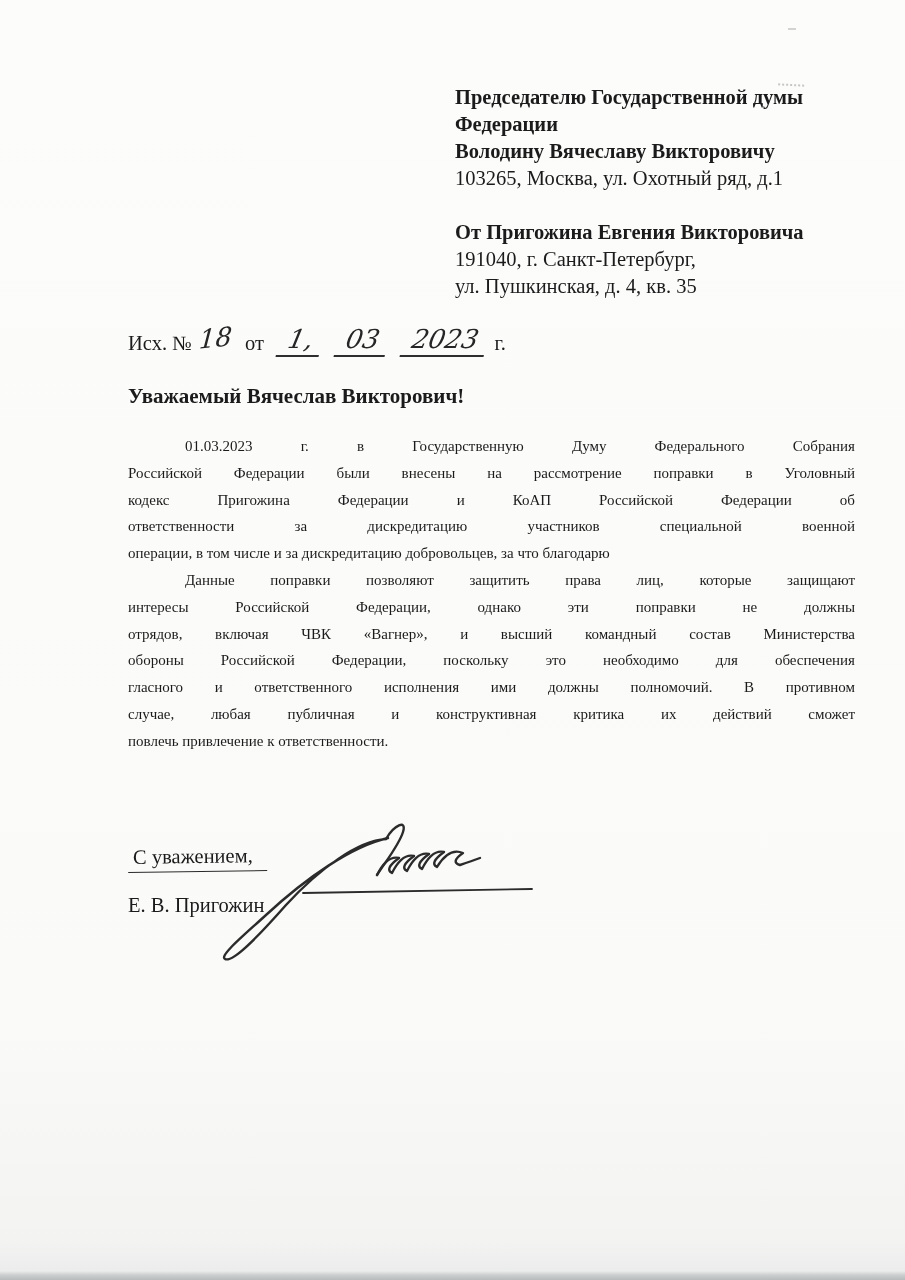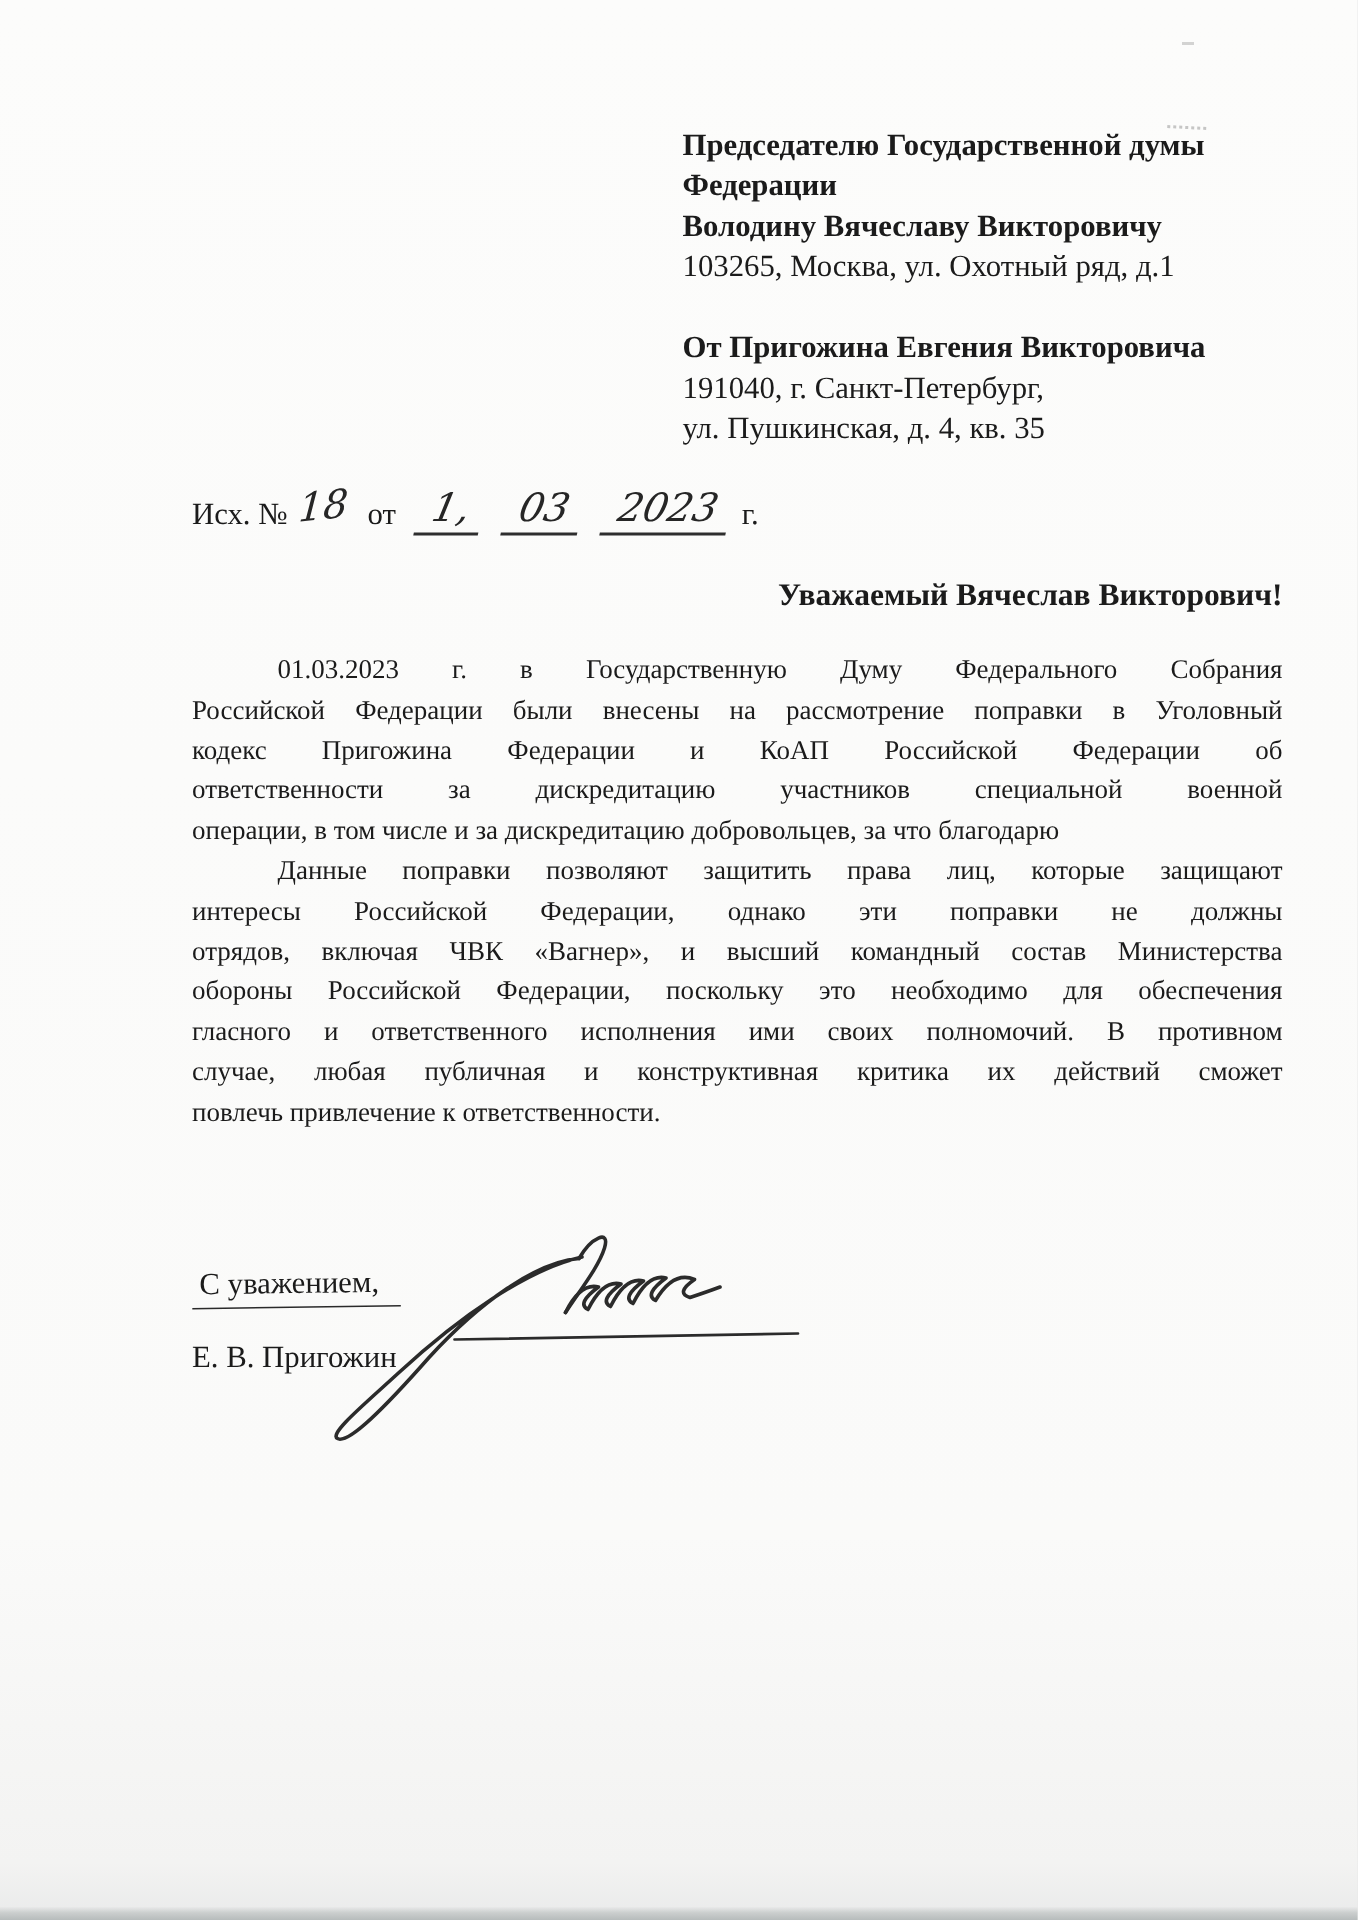--- a/index.html
+++ b/index.html
@@ -43,26 +43,26 @@
     border-bottom:2px solid #2e2e2e;
     padding:0 9px 1px 9px;
     margin-left:10px;
     transform:skewX(-12deg);
     position:relative; top:-2px;
   }
   .ref .suffix { margin-left:2px; }
   
   .salut {
     position:absolute; left:128px; top:384px; width:727px;
-    text-align:right; font-weight:bold; font-size:21px;
+    text-align:left; font-weight:bold; font-size:21px;
   }
   
   .body {
     position:absolute; left:128px; top:433px; width:727px;
-    font-size:18px; line-height:26.8px;
+    font-size:15px; line-height:26.8px;
   }
   .para .line { text-align:justify; text-align-last:justify; }
   .para .line:first-child { text-indent:57px; }
   .para .line:last-child  { text-align-last:auto; }
   
   .closing {
     position:absolute; left:128px; top:842px;
     font-size:20.5px; line-height:28px;
   }
   .regards {
@@ -124,21 +124,21 @@
         <div class="line">Российской Федерации были внесены на рассмотрение поправки в Уголовный</div>
         <div class="line">кодекс Пригожина Федерации и КоАП Российской Федерации об</div>
         <div class="line">ответственности за дискредитацию участников специальной военной</div>
         <div class="line">операции, в том числе и за дискредитацию добровольцев, за что благодарю</div>
       </div>
     <div class="para">
         <div class="line">Данные поправки позволяют защитить права лиц, которые защищают</div>
         <div class="line">интересы Российской Федерации, однако эти поправки не должны</div>
         <div class="line">отрядов, включая ЧВК «Вагнер», и высший командный состав Министерства</div>
         <div class="line">обороны Российской Федерации, поскольку это необходимо для обеспечения</div>
-        <div class="line">гласного и ответственного исполнения ими своих полномочий. В противном</div>
+        <div class="line">гласного и ответственного исполнения ими должны полномочий. В противном</div>
         <div class="line">случае, любая публичная и конструктивная критика их действий сможет</div>
         <div class="line">повлечь привлечение к ответственности.</div>
       </div>
   </div>
 
   <div class="closing">
     <div class="regards">С уважением,</div>
     <div class="name">Е. В. Пригожин</div>
   </div>
 

